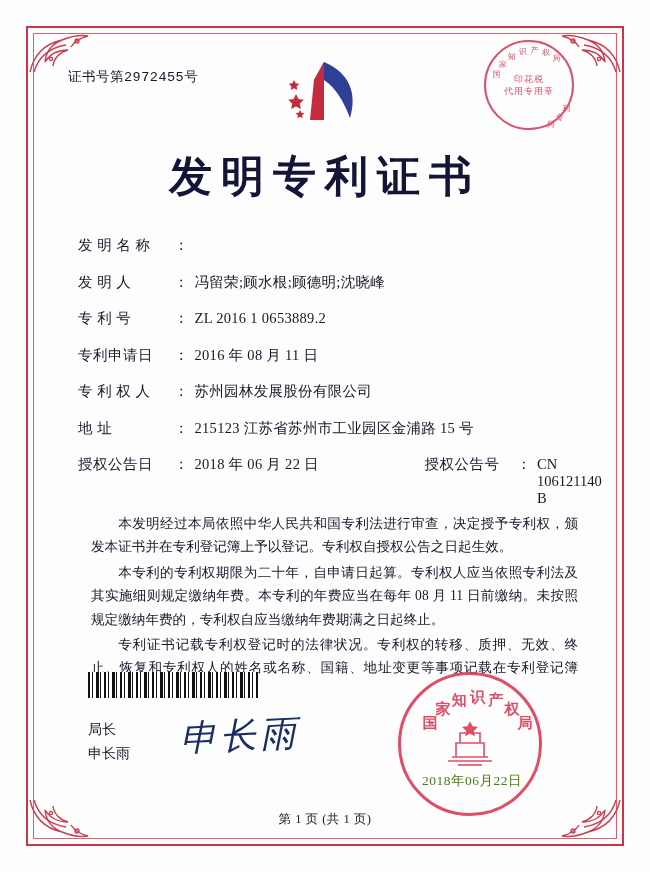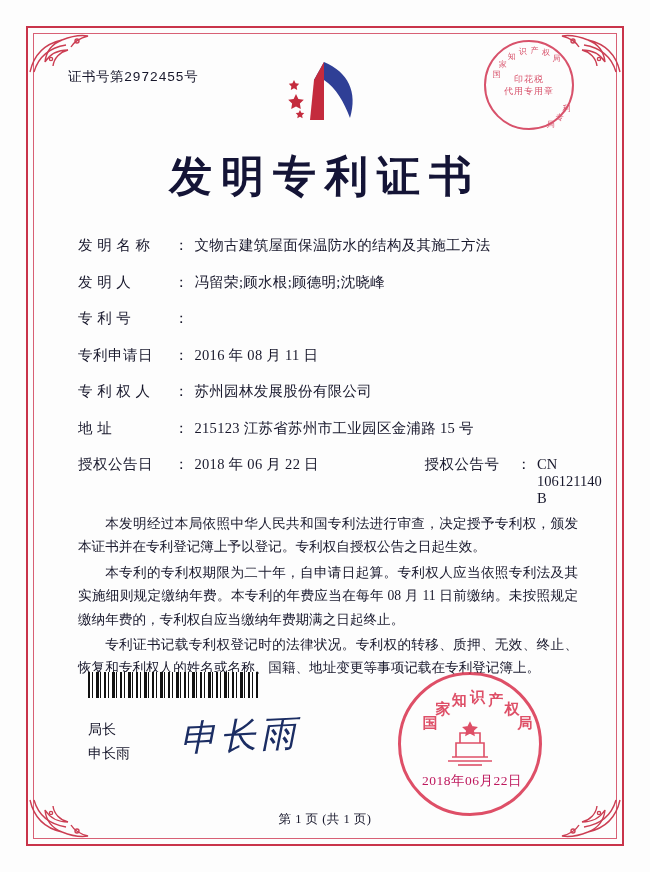--- a/index.html
+++ b/index.html
@@ -136,21 +136,21 @@
     position: absolute;
     left: 78px;
     right: 72px;
     top: 512px;
     font-size: 13.6px;
     line-height: 1.72;
     color: #17172b;
     text-align: justify;
   }
   .body-text p {
-    margin: 0 0 2px 0;
+    margin: 0 0 2px 13px;
     text-indent: 2em;
   }
 
   
   .barcode {
     position: absolute;
     left: 88px;
     top: 672px;
     width: 170px;
     height: 26px;
@@ -252,21 +252,21 @@
     font-weight: bold;
     white-space: nowrap;
   }
   .seal-date {
     position: absolute;
     left: 392px;
     top: 772px;
     width: 160px;
     text-align: center;
     font-size: 13.5px;
-    color: #be185d;
+    color: #4d7c0f;
     letter-spacing: 0.5px;
   }
 
   
   .footer {
     position: absolute;
     left: 0;
     right: 0;
     bottom: 44px;
     text-align: center;
@@ -333,32 +333,32 @@
     </svg>
   </div>
 
   <div class="main-title">发明专利证书</div>
 
   <div class="fields">
 
     <div class="field-row">
       <span class="field-label">发 明 名 称</span>
       <span class="field-colon">：</span>
-      <span class="field-value">文物古建筑屋面保温防水的结构及其施工方法</span>
     </div>
 
     <div class="field-row">
       <span class="field-label">发 明 人</span>
       <span class="field-colon">：</span>
       <span class="field-value">冯留荣;顾水根;顾德明;沈晓峰</span>
     </div>
 
     <div class="field-row">
       <span class="field-label">专 利 号</span>
       <span class="field-colon">：</span>
+      <span class="field-value">ZL 2016 1 0653889.2</span>
     </div>
 
     <div class="field-row">
       <span class="field-label">专利申请日</span>
       <span class="field-colon">：</span>
       <span class="field-value">2016 年 08 月 11 日</span>
     </div>
 
     <div class="field-row">
       <span class="field-label">专 利 权 人</span>

